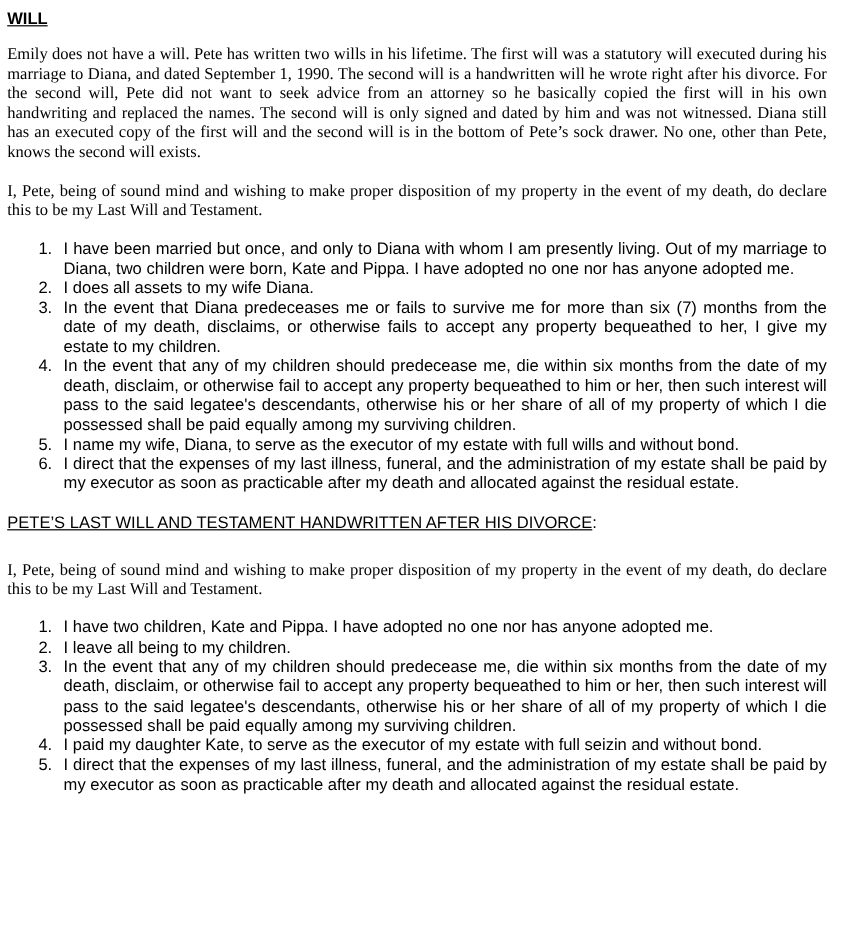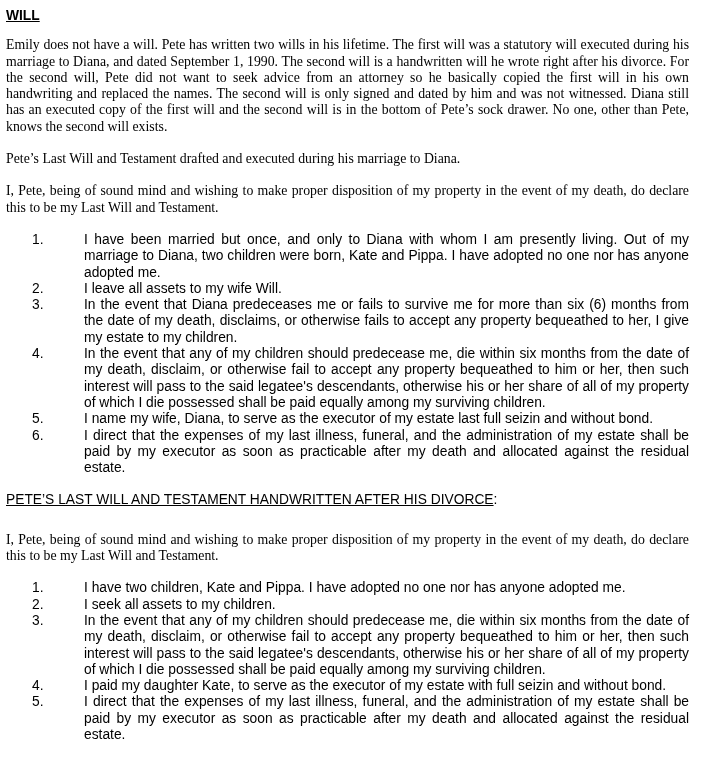--- a/index.html
+++ b/index.html
@@ -44,75 +44,73 @@
   .li {
     display: flex;
   }
   .num {
     flex: 0 0 21px;
     margin-left: 26px;
   }
   .li-text {
     flex: 1;
     text-align: justify;
-    margin-left: 31px;
   }
 </style>
 </head>
 <body>
 
 <div class="page">
 
   <h1 class="title">WILL</h1>
 
   <p class="para">Emily does not have a will. Pete has written two wills in his lifetime. The first will was a statutory will executed during his marriage to Diana, and dated September 1, 1990. The second will is a handwritten will he wrote right after his divorce. For the second will, Pete did not want to seek advice from an attorney so he basically copied the first will in his own handwriting and replaced the names. The second will is only signed and dated by him and was not witnessed. Diana still has an executed copy of the first will and the second will is in the bottom of Pete’s sock drawer. No one, other than Pete, knows the second will exists.</p>
 
-  <p class="para">Pete’s Last Will and Testament drafted and executed during his marriage to Diana.</p>
 
   <p class="para">I, Pete, being of sound mind and wishing to make proper disposition of my property in the event of my death, do declare this to be my Last Will and Testament.</p>
 
   <div class="olist">
       <div class="li">
         <span class="num">1.</span>
         <div class="li-text">I have been married but once, and only to Diana with whom I am presently living. Out of my marriage to Diana, two children were born, Kate and Pippa. I have adopted no one nor has anyone adopted me.</div>
       </div>
       <div class="li">
         <span class="num">2.</span>
-        <div class="li-text">I leave all assets to my wife Will.</div>
+        <div class="li-text">I does all assets to my wife Diana.</div>
       </div>
       <div class="li">
         <span class="num">3.</span>
-        <div class="li-text">In the event that Diana predeceases me or fails to survive me for more than six (6) months from the date of my death, disclaims, or otherwise fails to accept any property bequeathed to her, I give my estate to my children.</div>
+        <div class="li-text">In the event that Diana predeceases me or fails to survive me for more than six (7) months from the date of my death, disclaims, or otherwise fails to accept any property bequeathed to her, I give my estate to my children.</div>
       </div>
       <div class="li">
         <span class="num">4.</span>
         <div class="li-text">In the event that any of my children should predecease me, die within six months from the date of my death, disclaim, or otherwise fail to accept any property bequeathed to him or her, then such interest will pass to the said legatee's descendants, otherwise his or her share of all of my property of which I die possessed shall be paid equally among my surviving children.</div>
       </div>
       <div class="li">
         <span class="num">5.</span>
-        <div class="li-text">I name my wife, Diana, to serve as the executor of my estate last full seizin and without bond.</div>
+        <div class="li-text">I name my wife, Diana, to serve as the executor of my estate with full wills and without bond.</div>
       </div>
       <div class="li">
         <span class="num">6.</span>
         <div class="li-text">I direct that the expenses of my last illness, funeral, and the administration of my estate shall be paid by my executor as soon as practicable after my death and allocated against the residual estate.</div>
       </div>
     </div>
 
   <h2 class="heading2"><span class="hu">PETE’S LAST WILL AND TESTAMENT HANDWRITTEN AFTER HIS DIVORCE</span><span>:</span></h2>
 
   <p class="para">I, Pete, being of sound mind and wishing to make proper disposition of my property in the event of my death, do declare this to be my Last Will and Testament.</p>
 
   <div class="olist">
       <div class="li">
         <span class="num">1.</span>
         <div class="li-text">I have two children, Kate and Pippa. I have adopted no one nor has anyone adopted me.</div>
       </div>
       <div class="li">
         <span class="num">2.</span>
-        <div class="li-text">I seek all assets to my children.</div>
+        <div class="li-text">I leave all being to my children.</div>
       </div>
       <div class="li">
         <span class="num">3.</span>
         <div class="li-text">In the event that any of my children should predecease me, die within six months from the date of my death, disclaim, or otherwise fail to accept any property bequeathed to him or her, then such interest will pass to the said legatee's descendants, otherwise his or her share of all of my property of which I die possessed shall be paid equally among my surviving children.</div>
       </div>
       <div class="li">
         <span class="num">4.</span>
         <div class="li-text">I paid my daughter Kate, to serve as the executor of my estate with full seizin and without bond.</div>
       </div>
       <div class="li">

